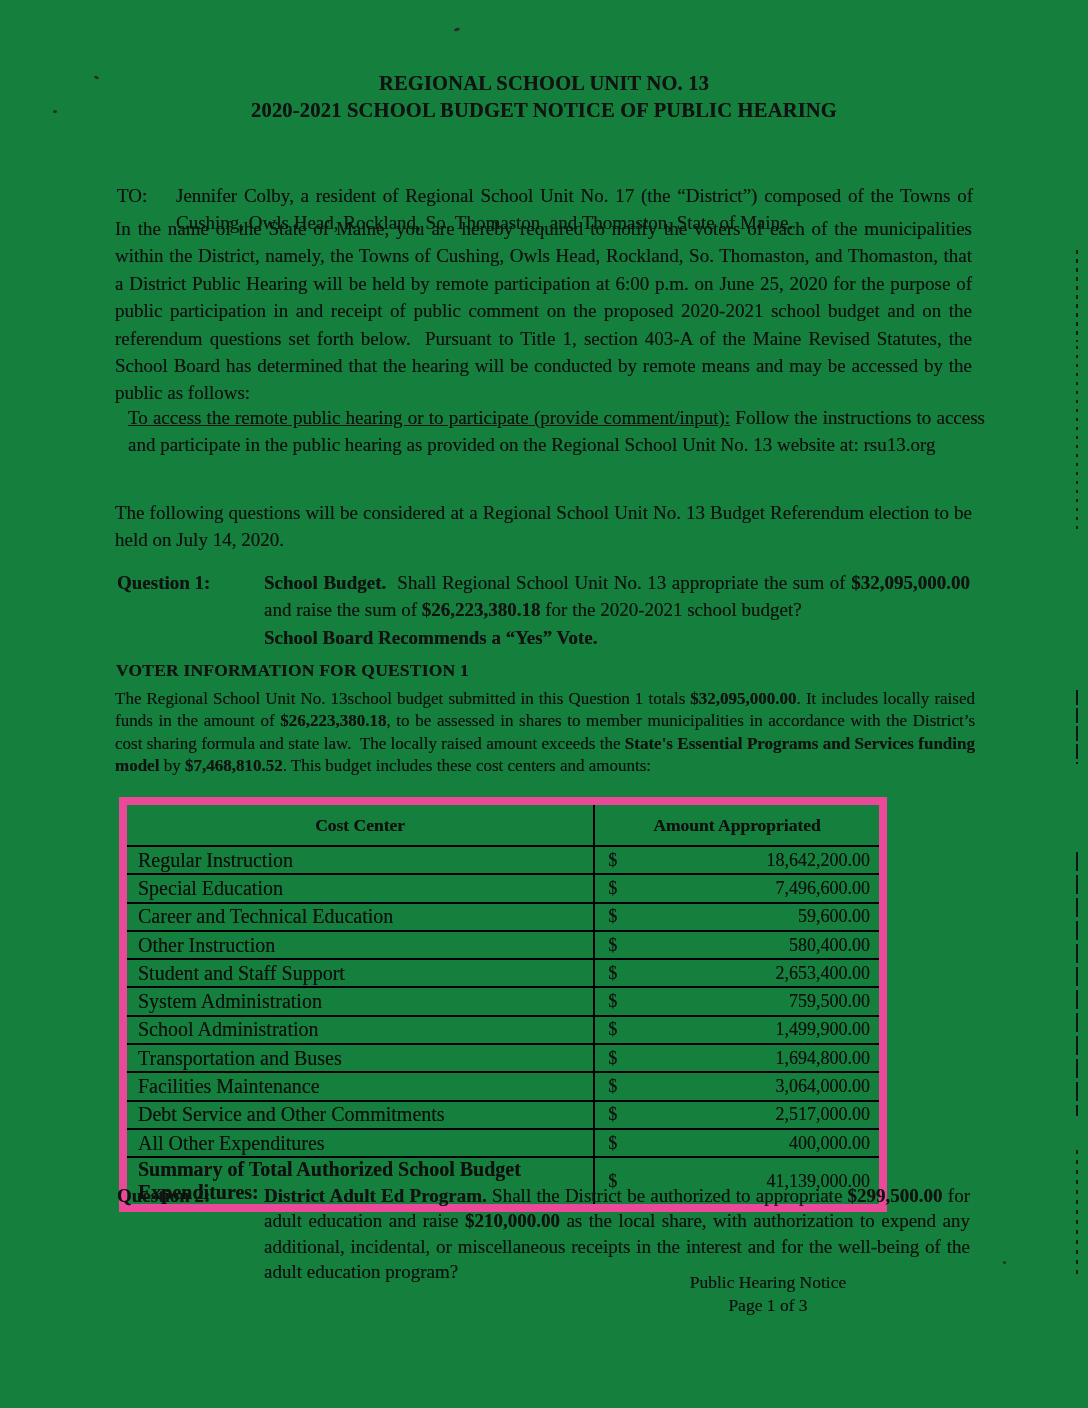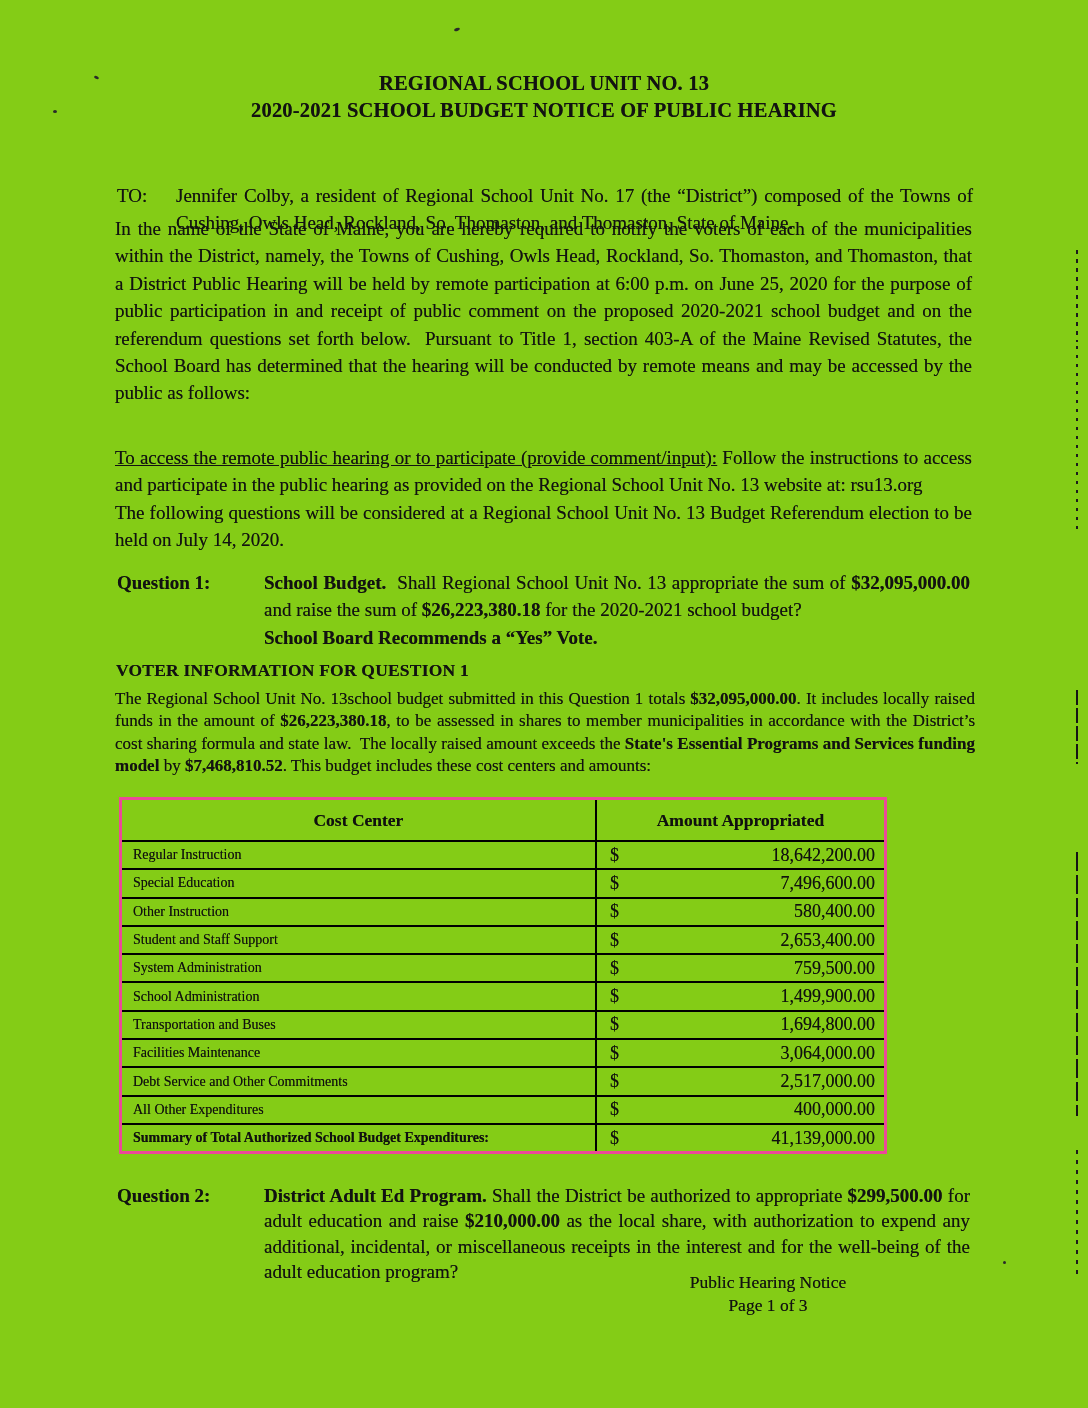--- a/index.html
+++ b/index.html
@@ -1,53 +1,53 @@
 <!DOCTYPE html>
 <html><head>
 <meta charset="utf-8">
 <style>
   html,body{margin:0;padding:0;background:#fff;}
   .page{
     position:relative;
     width:1088px;height:1408px;
-    background:#84cc16;
+    background:#15803d;
     font-family:"Liberation Serif", serif;
     color:#121212;
     overflow:hidden;
     text-shadow:0 0 .4px rgba(0,0,0,.55);
   }
   .abs{position:absolute;}
   .title{left:0;top:70px;width:1088px;text-align:center;font-weight:700;font-size:20.5px;line-height:27px;letter-spacing:.2px;}
   .body-text{font-size:19px;line-height:27.4px;text-align:justify;}
   .to-block{left:117px;top:160px;width:856px;display:flex;margin-top:22px;}
   .to-label{width:59px;flex:none;}
   .to-text{flex:1;}
   .p-intro{left:115px;top:215px;width:857px;}
-  .p-access{left:115px;top:404px;width:857px;margin-top:40px;}
+  .p-access{left:128px;top:404px;width:857px;}
   .p-following{left:115px;top:499px;width:857px;}
   .q-block{display:flex;}
   .q1{left:117px;top:569px;width:856px;}
   .q2{left:117px;top:1183px;width:856px;line-height:25.4px;}
   .q-label{width:147px;flex:none;font-weight:700;}
   .q-body{width:706px;}
   .recommend{font-weight:700;}
   .voter-h{left:116px;top:660px;font-weight:700;font-size:17.5px;letter-spacing:.2px;}
   .small-text{font-size:17px;line-height:22.3px;text-align:justify;}
   .p-voter{left:115px;top:688px;width:860px;}
   .run-b{font-weight:700;}
   .run-u{text-decoration:underline;}
   .budget-table{left:119px;top:797px;}
   table{border-collapse:collapse;width:768px;font-size:17.5px;color:#101010;}
-  table{border:3px solid #ec4899;}
+  table{border:8px solid #ec4899;}
   th,td{border:2px solid #000;}
   th{height:38px;font-weight:700;text-align:center;font-size:17.5px;}
   th.col1{width:478px;}
   th.col2{width:288px;margin-top:17px;}
   td{height:26.3px;padding:0;}
-  td.c-label{padding-left:11px;font-size:14px;}
+  td.c-label{padding-left:11px;font-size:20px;}
   td.c-label.bold{font-weight:700;}
   .amt{display:flex;align-items:center;font-size:18px;}
   .amt .d{padding-left:13px;}
   .amt .v{flex:1;text-align:right;padding-right:9px;}
   .footer{left:568px;top:1271px;width:400px;text-align:center;font-size:17.5px;line-height:23px;}
   
   .vline{position:absolute;left:1076px;width:2px;}
   .vl-a{top:250px;height:92px;background:repeating-linear-gradient(to bottom,#1c1c1c 0 4px,transparent 4px 9px);}
   .vl-b{top:346px;height:188px;background:repeating-linear-gradient(to bottom,#1c1c1c 0 3px,transparent 3px 9px);}
   .vl-c{top:690px;height:74px;background:repeating-linear-gradient(to bottom,#151515 0 15px,transparent 15px 18px);}
@@ -113,20 +113,29 @@
           <tr>
             <td class="c-label">Special Education</td>
             <td>
               <div class="amt">
                 <span class="d">$</span>
                 <span class="v">7,496,600.00</span>
               </div>
             </td>
           </tr>
           <tr>
+            <td class="c-label">Career and Technical Education</td>
+            <td>
+              <div class="amt">
+                <span class="d">$</span>
+                <span class="v">59,600.00</span>
+              </div>
+            </td>
+          </tr>
+          <tr>
             <td class="c-label">Other Instruction</td>
             <td>
               <div class="amt">
                 <span class="d">$</span>
                 <span class="v">580,400.00</span>
               </div>
             </td>
           </tr>
           <tr>
             <td class="c-label">Student and Staff Support</td>

